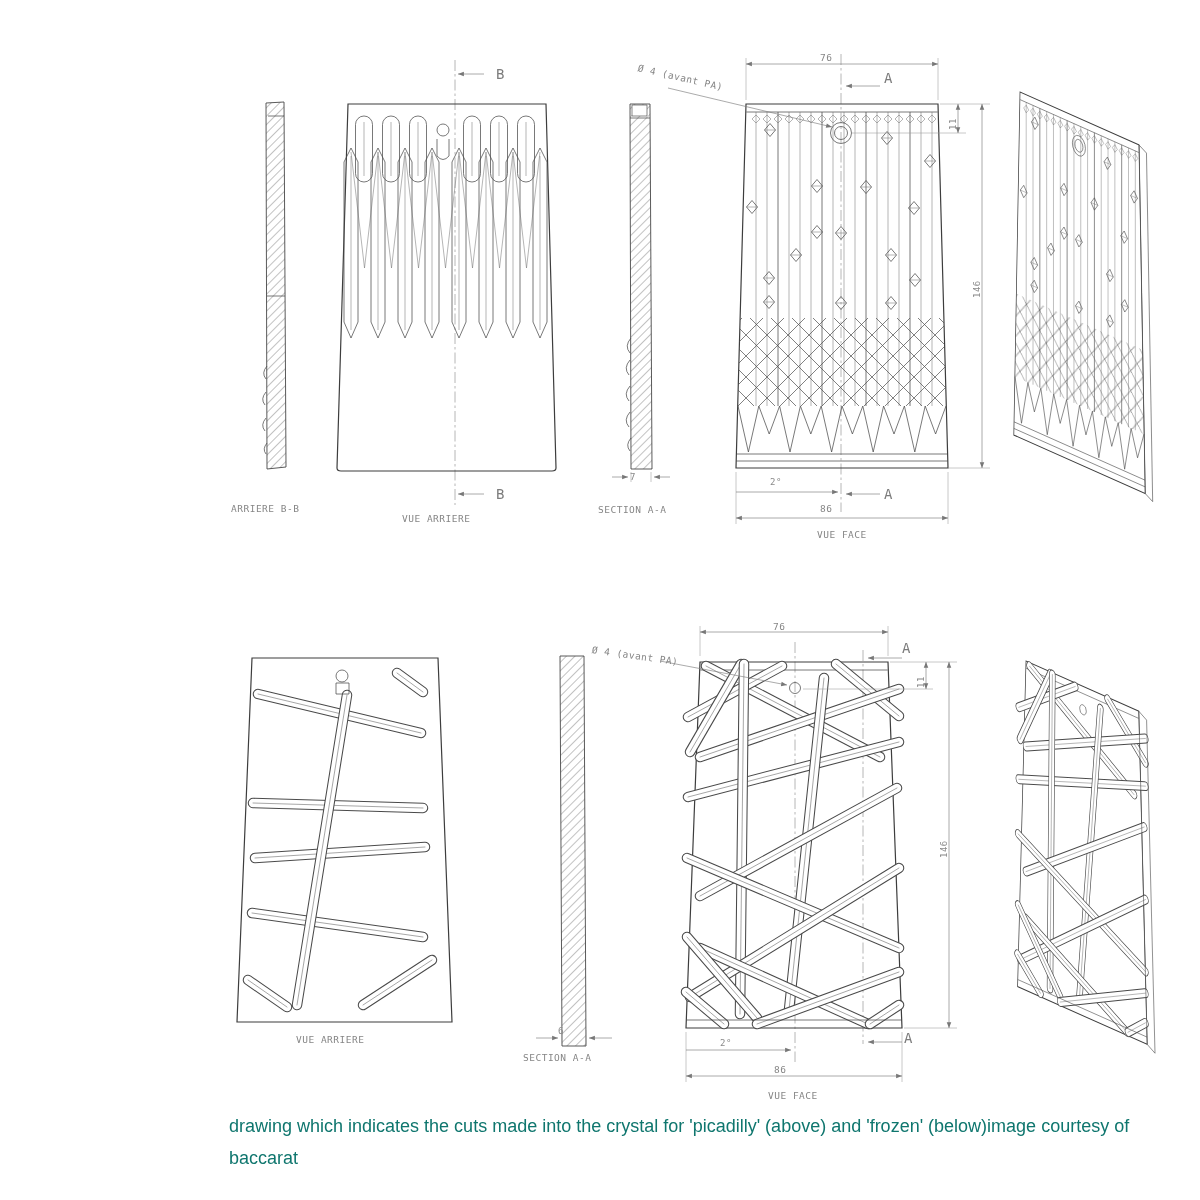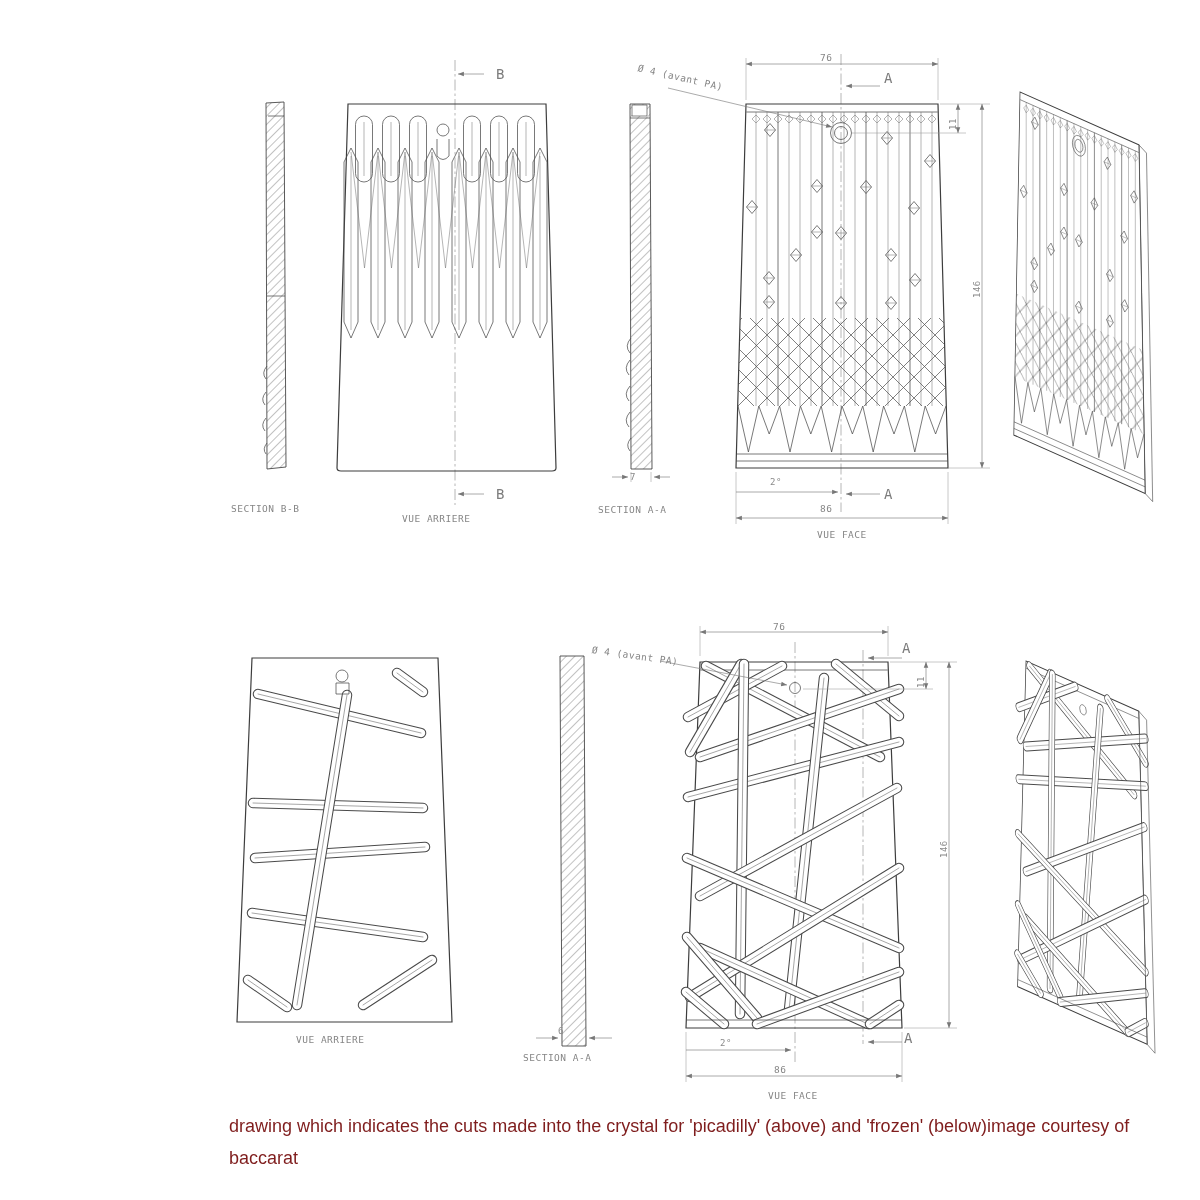--- a/index.html
+++ b/index.html
@@ -8,21 +8,21 @@
   #art{position:absolute;left:0;top:0;}
   .cad{position:absolute;color:#868686;font-size:9.5px;letter-spacing:.5px;white-space:nowrap;
        font-family:"DejaVu Sans Mono", monospace;}
   .cad.ctr{text-align:left;}
   .mark{position:absolute;color:#7c7c7c;font-size:14px;letter-spacing:0;white-space:nowrap;
         font-family:"DejaVu Sans Mono", monospace;}
   .rot{transform:rotate(-90deg);transform-origin:left top;}
   .ang13{transform:rotate(13deg);transform-origin:left center;}
   .ang8{transform:rotate(8deg);transform-origin:left center;}
   .dimtxt{font-size:9px;color:#8a8a8a;}
-  #caption{position:absolute;left:229px;top:1110px;width:955px;color:#7f1d1d;
+  #caption{position:absolute;left:229px;top:1110px;width:955px;color:#0f766e;
            font-family:"Liberation Sans", sans-serif;font-size:18px;line-height:1.78;}
   
   .ol{fill:none;stroke:#3d3d3d;stroke-width:1.2px;}
   .ln{fill:none;stroke:#4c4c4c;stroke-width:0.75px;}
   .th{fill:none;stroke:#6b6b6b;stroke-width:0.5px;}
   .cl{fill:none;stroke:#8f8f8f;stroke-width:0.65px;stroke-dasharray:11 3 2.5 3;}
   .ext{fill:none;stroke:#9a9a9a;stroke-width:0.55px;}
   .dml{fill:none;stroke:#7d7d7d;stroke-width:0.65px;}
   .capO{fill:none;stroke:#4a4a4a;stroke-width:10.5px;stroke-linecap:round;}
   .capW{fill:none;stroke:#ffffff;stroke-width:8.4px;stroke-linecap:round;}
@@ -235,21 +235,21 @@
     <line class="dml" x1="902" y1="658" x2="868" y2="658" marker-end="url(#arw)"></line>
     <line class="dml" x1="902" y1="1042" x2="868" y2="1042" marker-end="url(#arw)"></line>
   </g>
 
   <g transform="translate(1026,661) skewY(24) scale(0.60,0.9)">
     <use href="#frozPattern"></use>
     <path class="ln" d="M188,0 L201,6 L215,372 L202,366 Z"></path>
   </g>
 </svg>
 
-<div class="cad ctr" style="left:231px;top:503px;width:90px;">SECTION B-B</div>
+<div class="cad ctr" style="left:231px;top:503px;width:90px;">ARRIERE B-B</div>
 <div class="cad ctr" style="left:402px;top:513px;width:90px;">VUE ARRIERE</div>
 <div class="mark" style="left:496px;top:66px;">B</div>
 <div class="mark" style="left:496px;top:486px;">B</div>
 <div class="cad ctr" style="left:598px;top:504px;width:85px;">SECTION A-A</div>
 <div class="cad ctr dimtxt" style="left:630px;top:472px;width:22px;">7</div>
 <div class="cad ang13" style="left:638px;top:62px;">Ø 4 (avant PA)</div>
 <div class="cad ctr" style="left:820px;top:52px;width:44px;">76</div>
 <div class="mark" style="left:884px;top:70px;">A</div>
 <div class="cad rot dimtxt" style="left:948px;top:130px;">11</div>
 <div class="cad rot dimtxt" style="left:972px;top:298px;">146</div>

